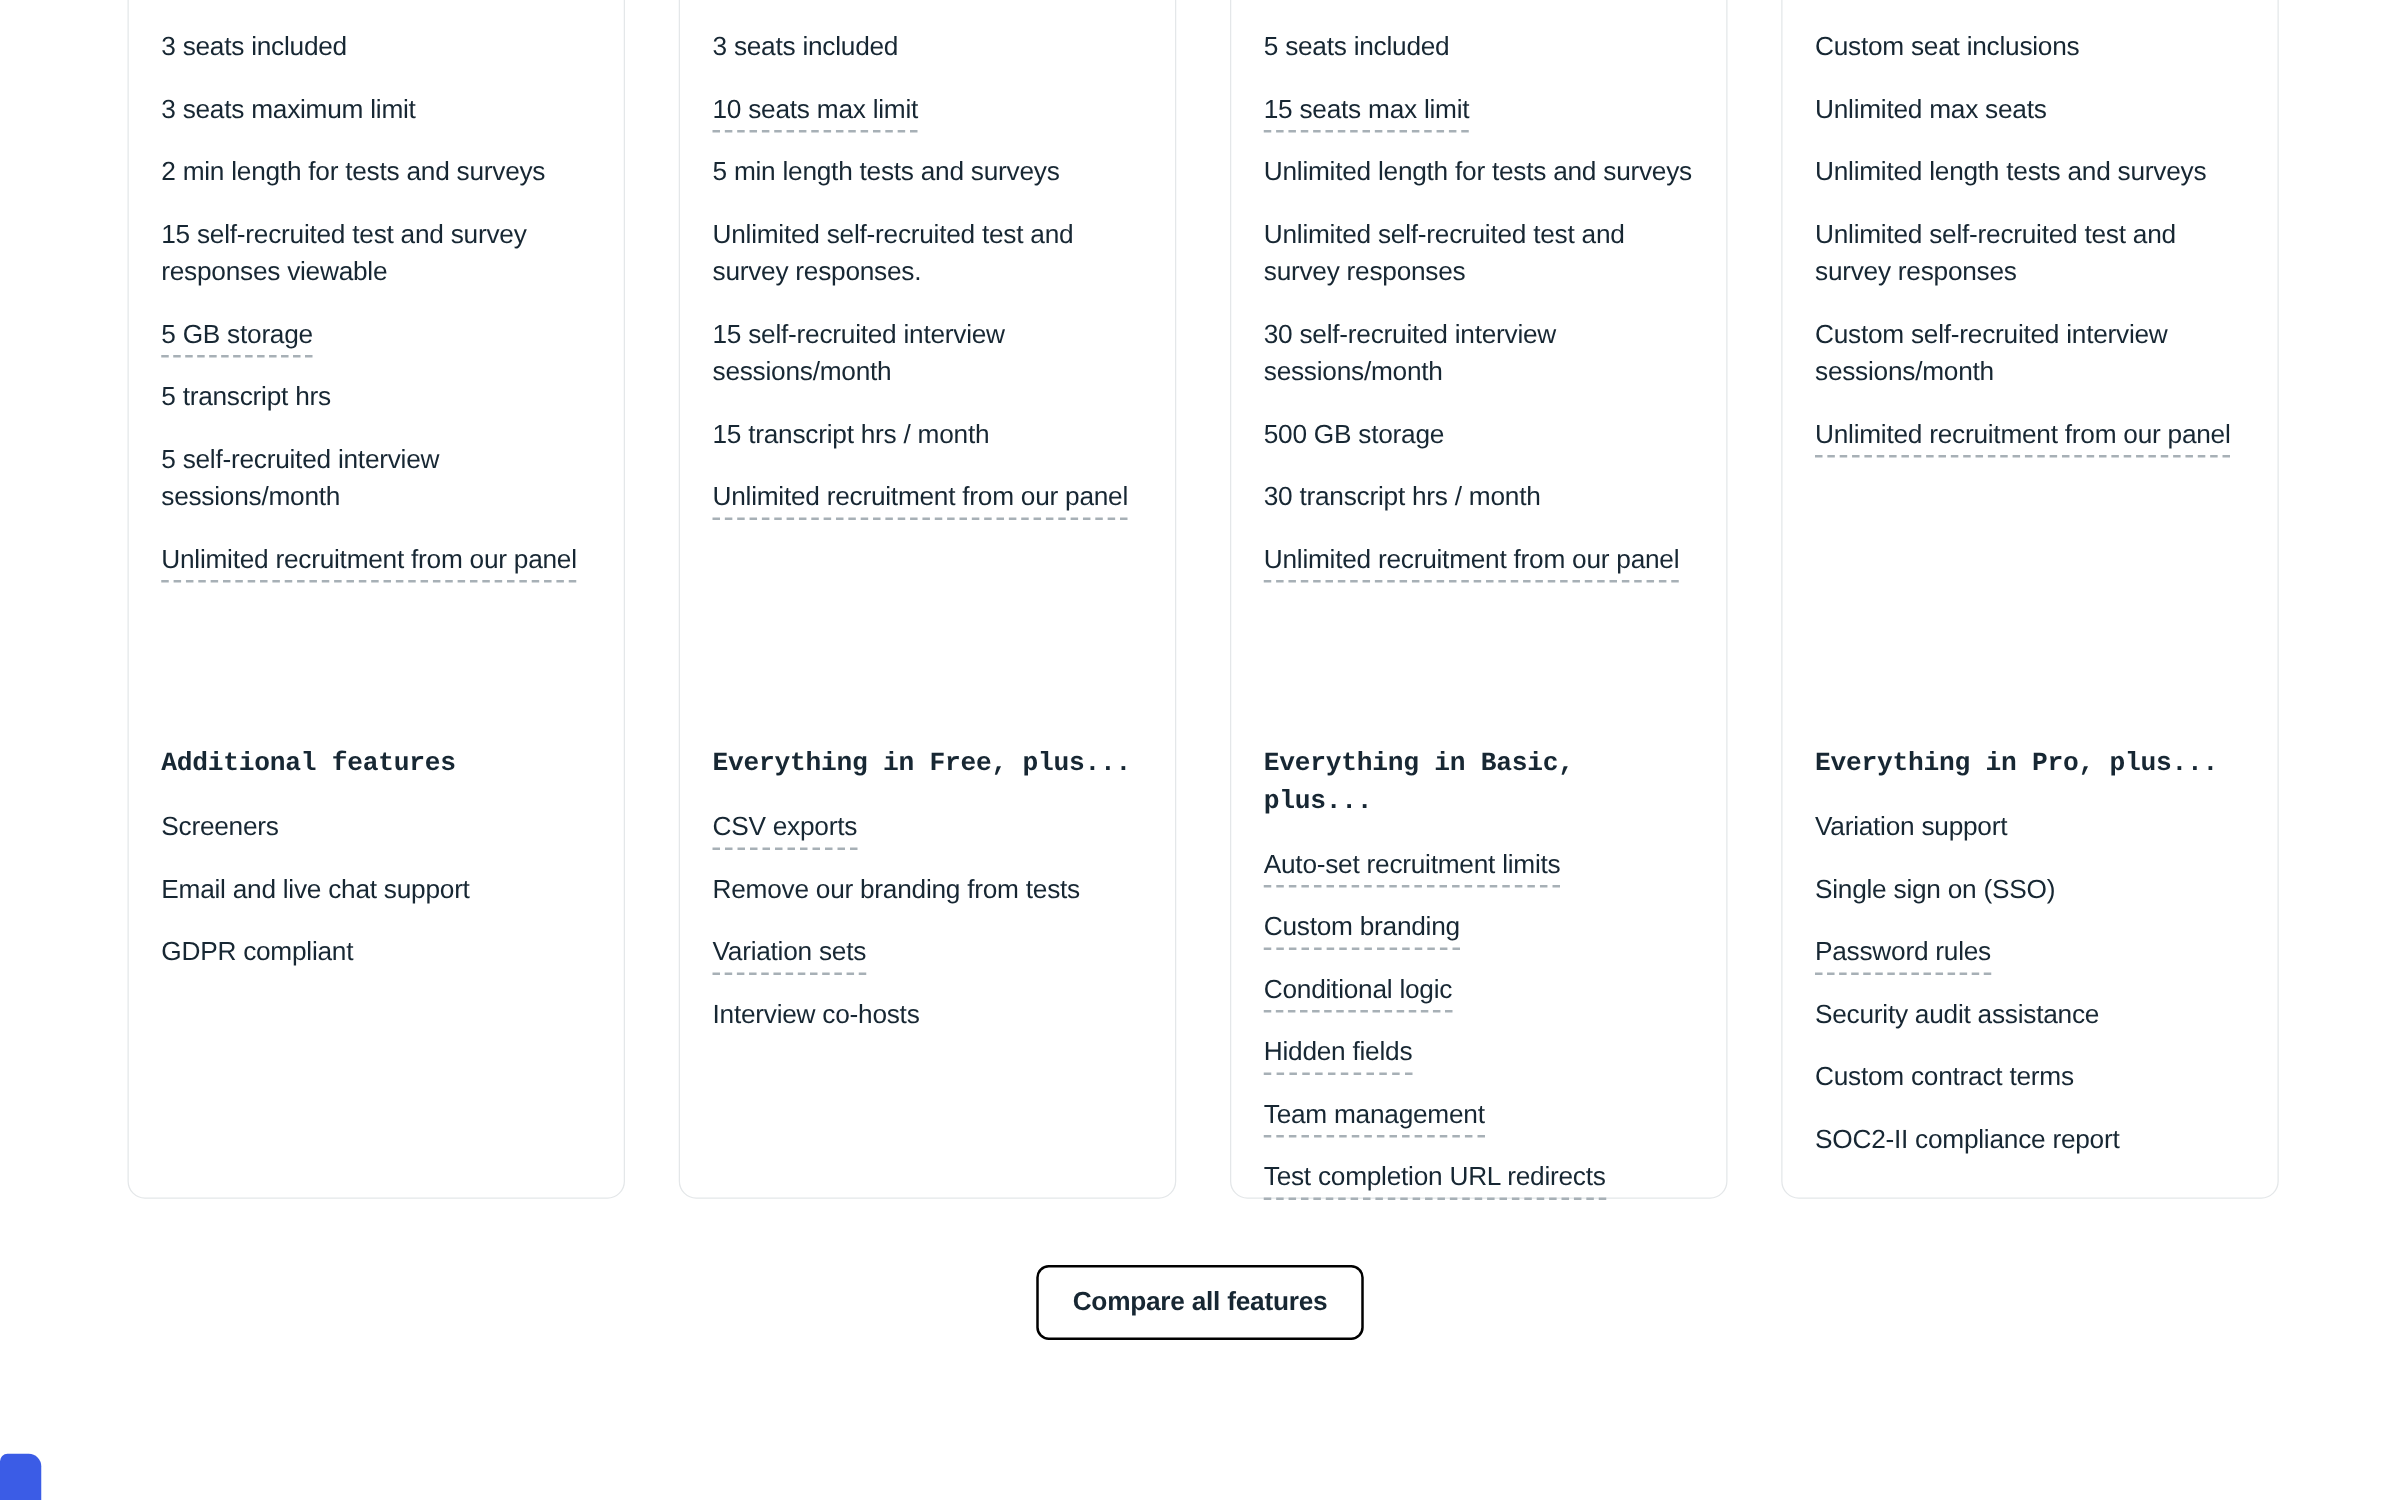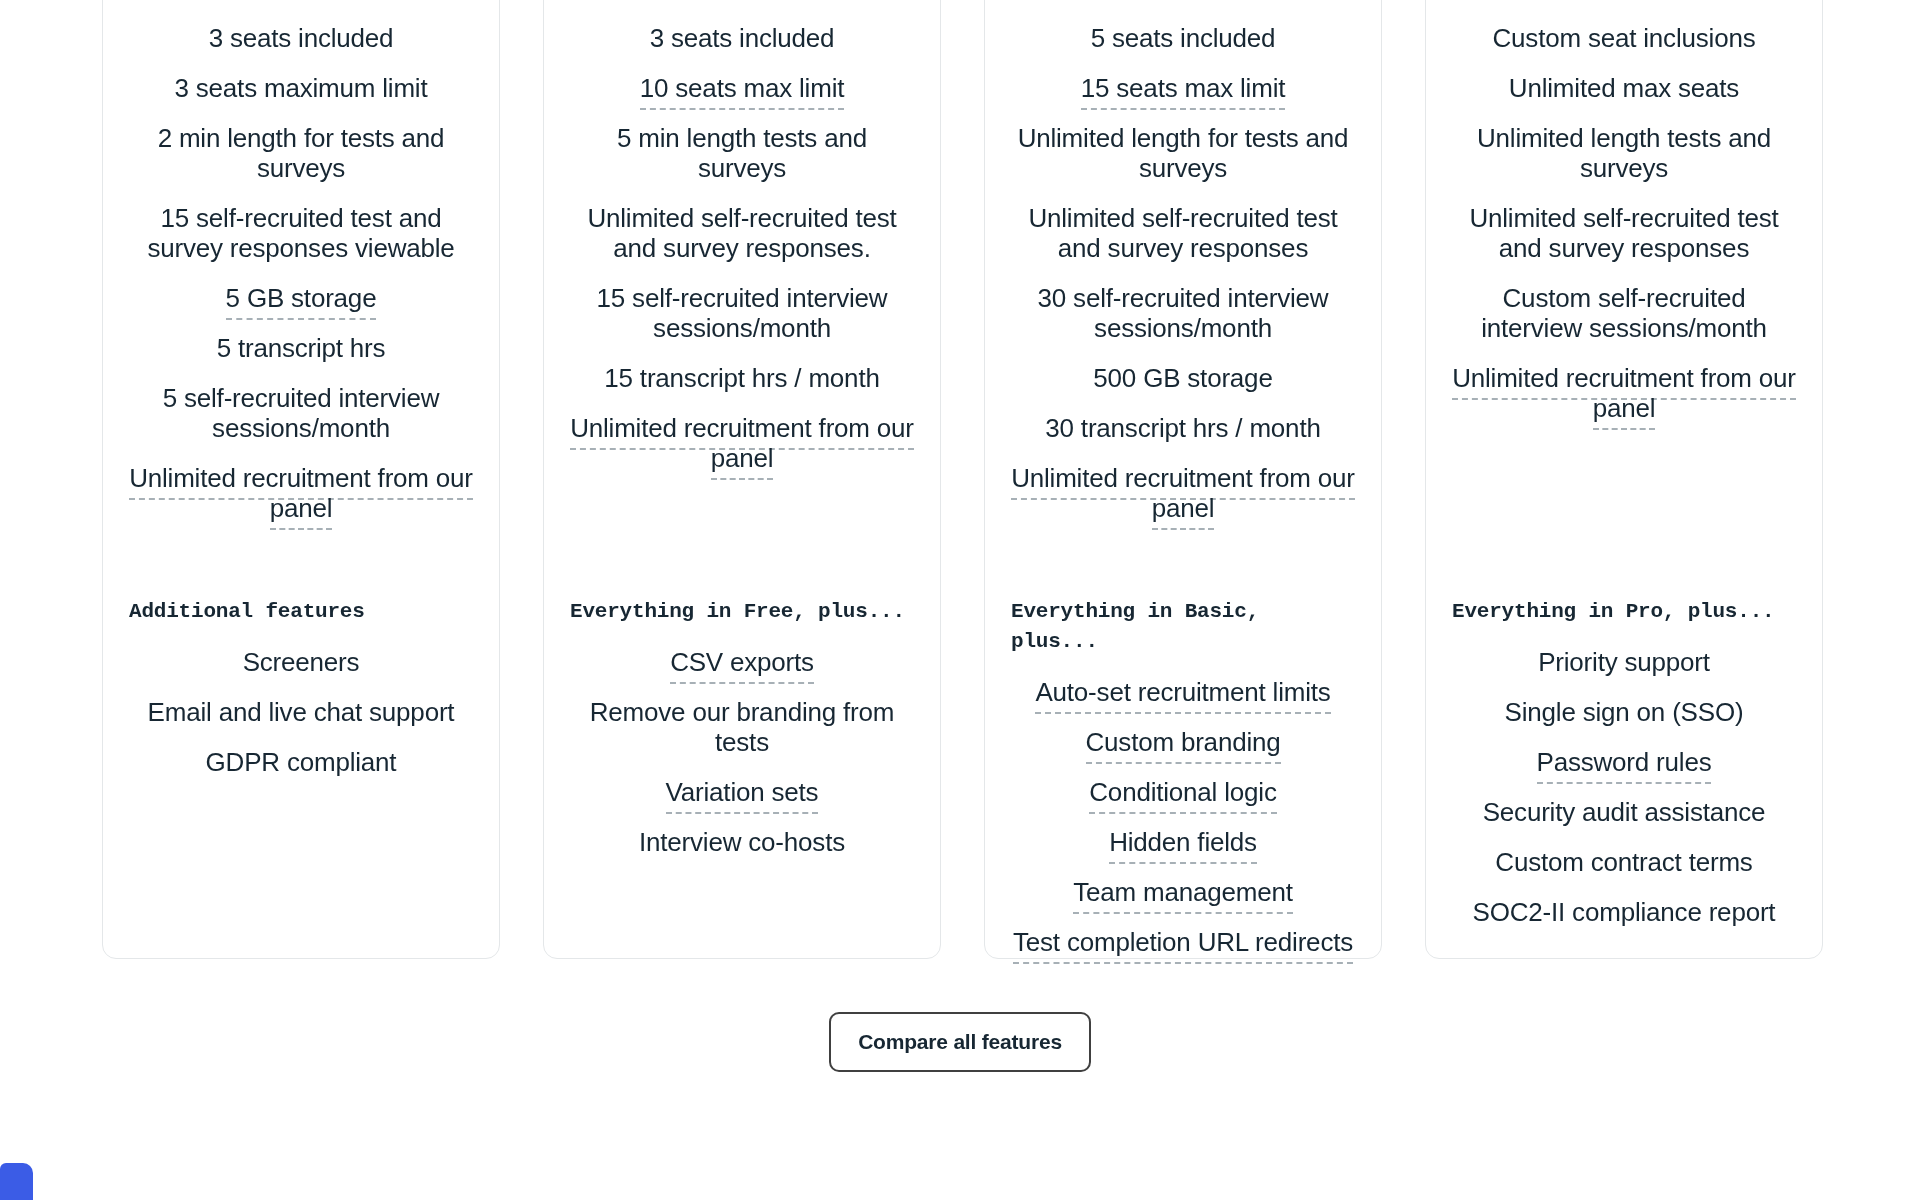--- a/index.html
+++ b/index.html
@@ -34,25 +34,24 @@
   ul.features {
     list-style: none;
     margin: 0;
     padding: 0;
   }
   .features-top {
     height: 574px;
     flex: 0 0 auto;
   }
   .features li {
-    font-size: 26px;
+    font-size: 21px;
     line-height: 30px;
     letter-spacing: -0.2px;
     margin: 0 0 20px 0;
-    text-align: center;
   }
   .ftext { display: inline; }
   .ftext.linked {
     text-decoration-thickness: 1px;
     text-decoration-color: #7d8a92;
     text-underline-offset: 4px;
     border-bottom: 2px dashed #a7b0b6;
     padding-bottom: 5px;
     cursor: pointer;
   }
@@ -70,21 +69,21 @@
     left: 0;
     width: 1920px;
     text-align: center;
   }
   .compare-btn {
     box-sizing: border-box;
     height: 60px;
     padding: 0 27px;
     background: #ffffff;
     color: #172733;
-    border: 2px solid #404040;
+    border: 2px solid #000000;
     border-radius: 10px;
     font-family: "Liberation Sans", sans-serif;
     font-size: 21px;
     font-weight: 700;
     letter-spacing: -0.2px;
     cursor: pointer;
   }
   .chat-launcher {
     position: absolute;
     left: 0;
@@ -168,21 +167,21 @@
           <li><span class="ftext">Custom seat inclusions</span></li>
           <li><span class="ftext">Unlimited max seats</span></li>
           <li><span class="ftext">Unlimited length tests and surveys</span></li>
           <li><span class="ftext">Unlimited self-recruited test and survey responses</span></li>
           <li><span class="ftext">Custom self-recruited interview sessions/month</span></li>
           <li><span class="ftext linked">Unlimited recruitment from our panel</span></li>
         </ul>
     <div class="features-bottom">
       <h3 class="section-header">Everything in Pro, plus...</h3>
       <ul class="features features-bottom-list">
-            <li><span class="ftext">Priority support</span></li>
+            <li><span class="ftext">Variation support</span></li>
             <li><span class="ftext">Single sign on (SSO)</span></li>
             <li><span class="ftext linked">Password rules</span></li>
             <li><span class="ftext">Security audit assistance</span></li>
             <li><span class="ftext">Custom contract terms</span></li>
             <li><span class="ftext">SOC2-II compliance report</span></li>
           </ul>
     </div>
   </section>
     </div>
 

